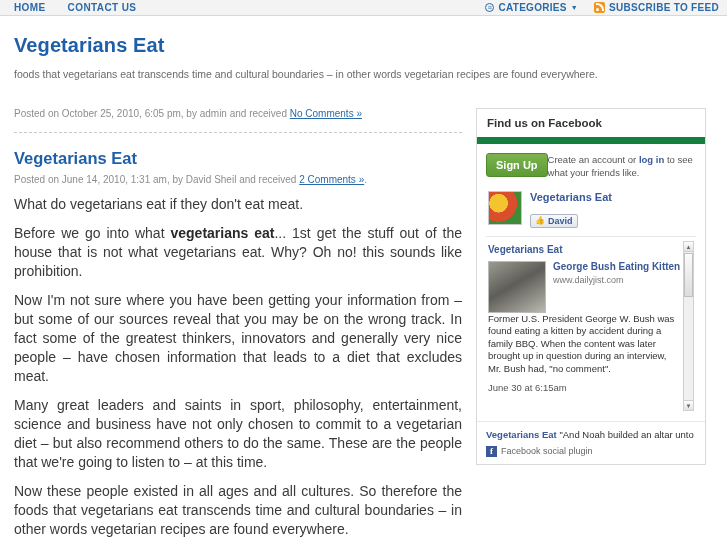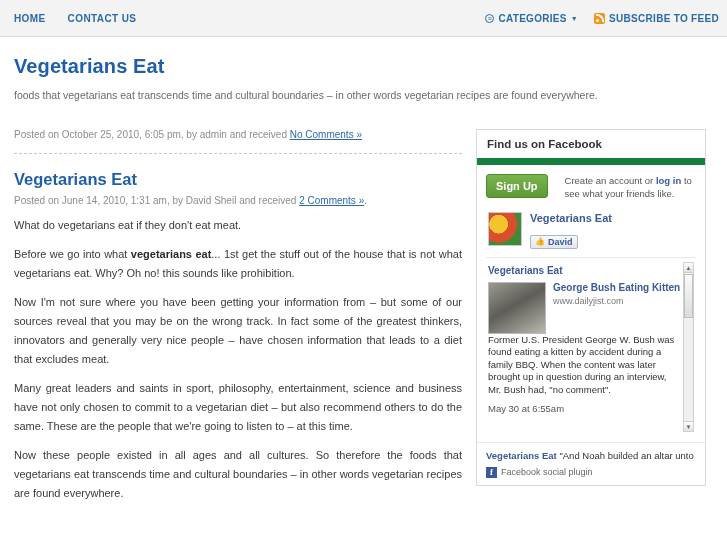--- a/index.html
+++ b/index.html
@@ -8,21 +8,21 @@
     width: 727px; height: 545px;
     background: #ffffff;
     font-family: "Liberation Sans", sans-serif;
     font-size: 12px;
     color: #333333;
     overflow: hidden;
   }
 
   
   .topbar {
-    height: 37px;
+    height: 16px;
     background: #f3f3f3;
     border-bottom: 1px solid #d8d8d8;
     display: flex;
     align-items: center;
     justify-content: space-between;
     padding: 0 8px 0 14px;
   }
   .topnav { display: flex; align-items: center; gap: 22px; }
   .topnav a {
     color: #2b6aa8;
@@ -90,41 +90,41 @@
     margin: 0 0 10px 0;
   }
   .post-meta a { color: #2b6aa8; text-decoration: underline; }
   .divider {
     border: none;
     border-top: 1px dashed #c9c9c9;
     margin: 13px 0 16px 0;
   }
   .post-body p {
     margin: 0 0 10px 0;
-    font-size: 11px;
+    font-size: 14px;
     line-height: 19px;
     color: #3a3a3a;
     text-align: justify;
   }
   .post-body p b { font-weight: bold; color: #2a2a2a; }
 
   
   .widget {
     border: 1px solid #d9d9d9;
     background: #ffffff;
   }
   .widget-title {
     font-size: 11.5px;
     font-weight: bold;
     color: #333;
     padding: 8px 10px;
     border-bottom: 7px solid #15803d;
   }
   .fb-box { padding: 9px 9px 6px 9px; }
-  .fb-signup-row { display: flex; gap: 17px; align-items: flex-start; }
+  .fb-signup-row { display: flex; gap: 0; align-items: flex-start; }
   .signup-btn {
     background: #5e9e37;
     background: linear-gradient(#7cb34f, #5c9b33);
     border: 1px solid #4d8a2a;
     color: #fff;
     font-size: 11px;
     font-weight: bold;
     padding: 5px 9px;
     border-radius: 3px;
     white-space: nowrap;
@@ -312,21 +312,21 @@
         <div class="fb-feed">
           <div class="feed-author">Vegetarians Eat</div>
           <div class="feed-item">
             <div class="feed-photo"></div>
             <div>
               <div class="feed-headline">George Bush Eating Kitten</div>
               <div class="feed-link">www.dailyjist.com</div>
             </div>
           </div>
           <div class="feed-text">Former U.S. President George W. Bush was found eating a kitten by accident during a family BBQ. When the content was later brought up in question during an interview, Mr. Bush had, "no comment".</div>
-          <div class="feed-date">May 30 at 6:55am</div>
+          <div class="feed-date">June 30 at 6:15am</div>
 
           <div class="fb-scroll">
             <div class="arrow">▲</div>
             <div class="thumbbar"></div>
             <div class="arrow bottom">▼</div>
           </div>
         </div>
       </div>
 
       <div class="fb-footer-post">

